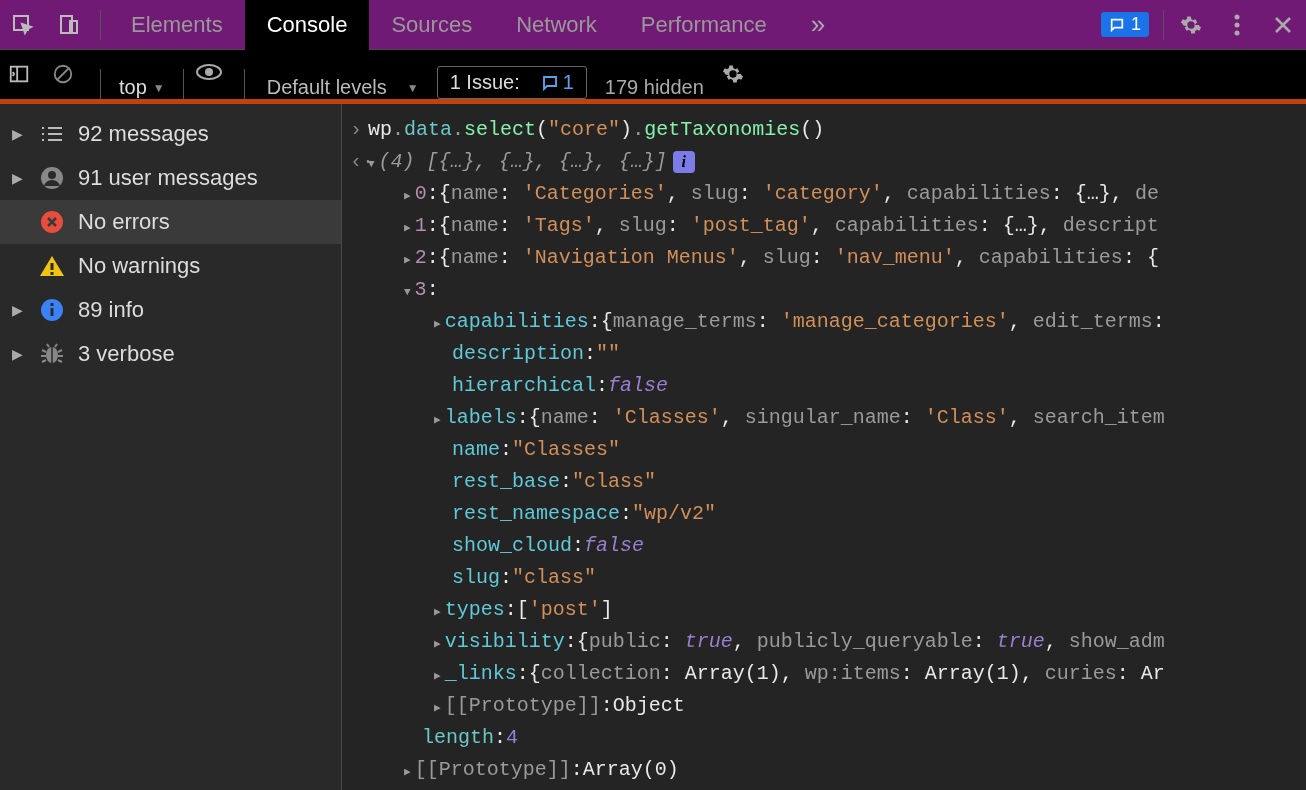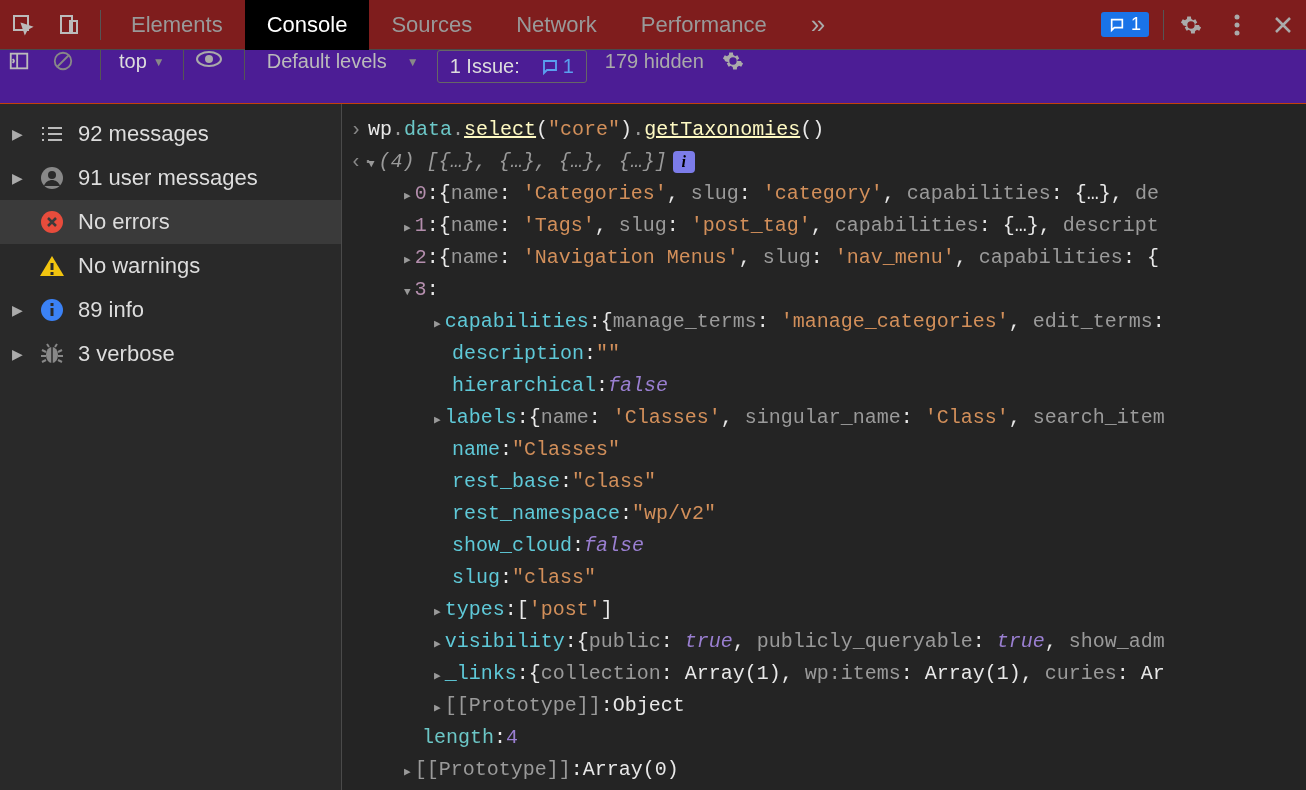--- a/index.html
+++ b/index.html
@@ -8,21 +8,21 @@
     background: #242424;
     color: #c7c7c7;
     width: 1306px;
     height: 790px;
     overflow: hidden;
     font-size: 20px;
   }
   .top-tabs {
     display: flex;
     align-items: center;
-    background: #7f1d1d;
+    background: #701a75;
     height: 50px;
     border-bottom: 1px solid #4a4a4a;
   }
   .top-tabs .icon-btn {
     width: 46px;
     height: 50px;
     display: flex;
     align-items: center;
     justify-content: center;
     color: #bbb;
@@ -46,24 +46,24 @@
     color: #fff;
     padding: 2px 8px;
     border-radius: 3px;
     font-size: 18px;
     display: inline-flex;
     align-items: center;
     gap: 6px;
   }
   .toolbar2 {
     display: flex;
-    align-items: flex-start;
-    background: #4c1d95;
+    align-items: flex-end;
+    background: #000000;
     height: 54px;
-    border-bottom: 1px solid #c2410c;
+    border-bottom: 5px solid #c2410c;
     padding: 0 8px;
     gap: 8px;
   }
   .toolbar2 .sep {
     width: 1px; height: 30px; background: #555; margin: 0 4px;
   }
   .context-select {
     display: flex; align-items: center; gap: 6px;
     color: #ddd; font-size: 20px; padding: 0 6px;
   }
@@ -128,21 +128,21 @@
     background:#7c7ce9; color:#000; border-radius:4px; font-style: italic;
     font-family: serif; font-weight:bold; font-size:16px; margin-left:6px;
   }
   .tok-white { color:#e8e8e8; }
   .tok-cyan { color:#5fc9d8; }
   .tok-teal { color:#6cc7c7; }
   .tok-str { color:#d28f5a; }
   .tok-key { color:#b48ead; }
   .tok-bool { color:#9a7fd1;font-style:italic; }
   .tok-gray { color:#9a9a9a; }
-  .tok-yellow { color:#fef9c3;text-decoration:underline; }
+  .tok-yellow { color:#86efac; }
   .tok-num { color:#9a7fd1; }
   .tri-right::before { content:"▶"; font-size:11px; color:#999; display:inline-block; margin-right:4px;}
   .tri-down::before { content:"▼"; font-size:11px; color:#999; display:inline-block; margin-right:4px;}
   svg { display:block; }
 </style>
 </head>
 <body>
 
 <div class="top-tabs">
   <div class="icon-btn">

